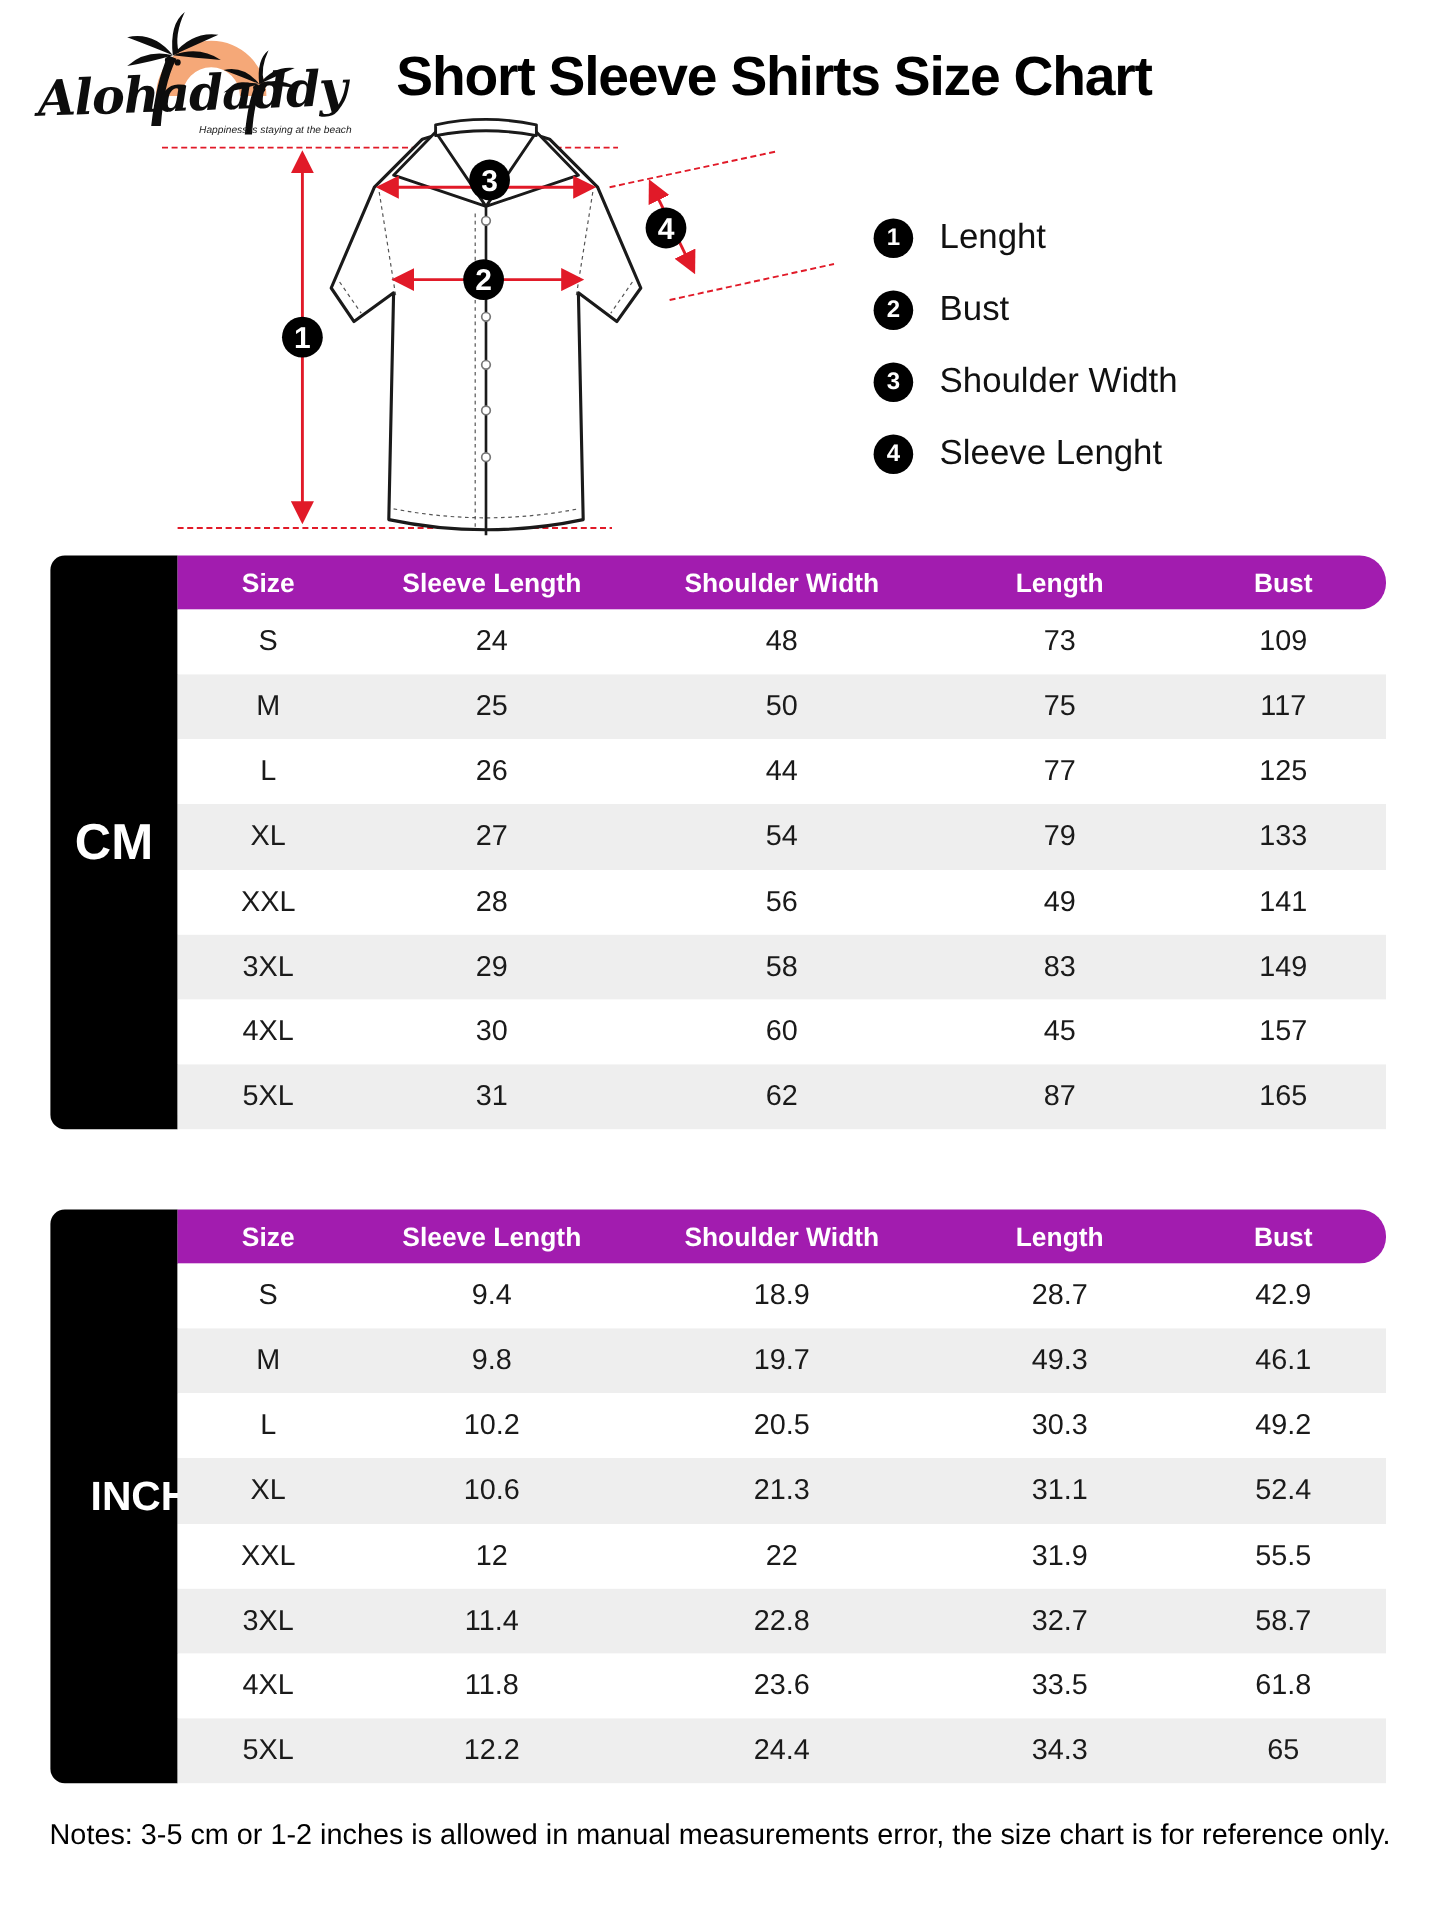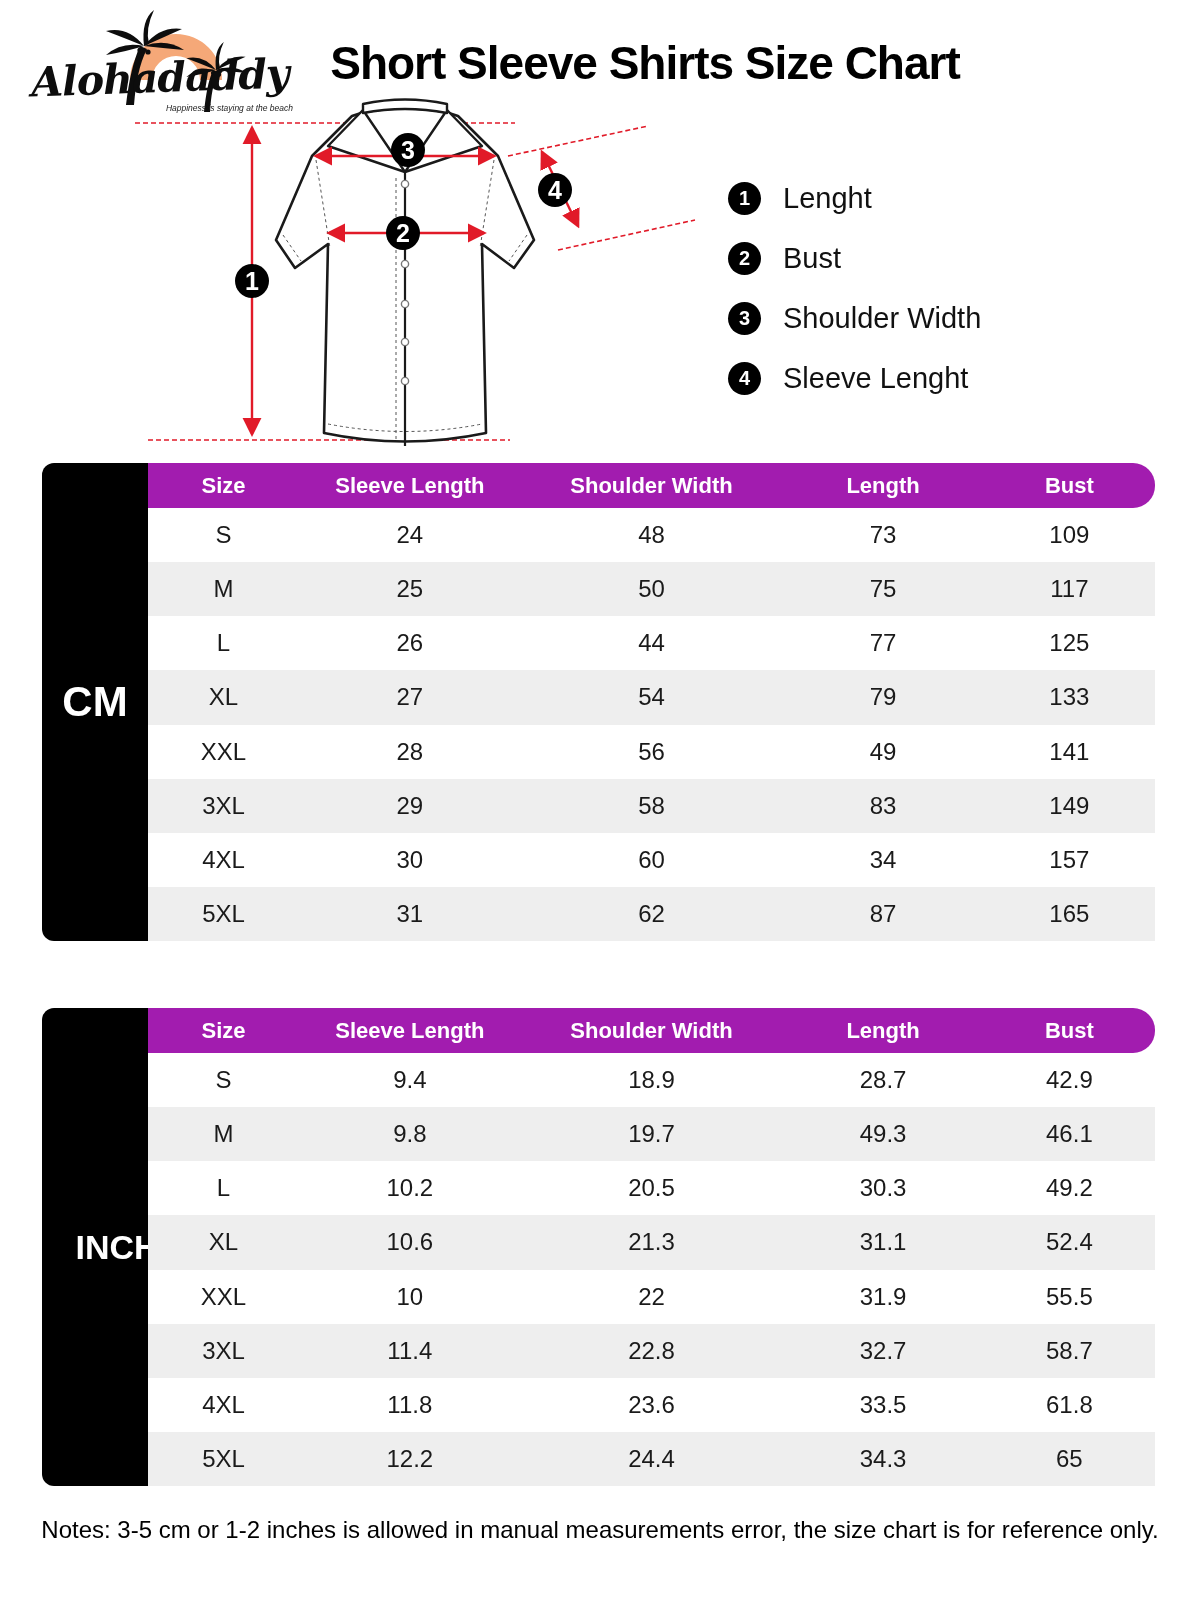--- a/index.html
+++ b/index.html
@@ -258,21 +258,21 @@
         <span>29</span>
         <span>58</span>
         <span>83</span>
         <span>149</span>
       </div>
 
       <div class="trow">
         <span>4XL</span>
         <span>30</span>
         <span>60</span>
-        <span>34</span>
+        <span>45</span>
         <span>157</span>
       </div>
 
       <div class="trow">
         <span>5XL</span>
         <span>31</span>
         <span>62</span>
         <span>87</span>
         <span>165</span>
       </div>
@@ -318,21 +318,21 @@
       <div class="trow">
         <span>XL</span>
         <span>10.6</span>
         <span>21.3</span>
         <span>31.1</span>
         <span>52.4</span>
       </div>
 
       <div class="trow">
         <span>XXL</span>
-        <span>10</span>
+        <span>12</span>
         <span>22</span>
         <span>31.9</span>
         <span>55.5</span>
       </div>
 
       <div class="trow">
         <span>3XL</span>
         <span>11.4</span>
         <span>22.8</span>
         <span>32.7</span>

